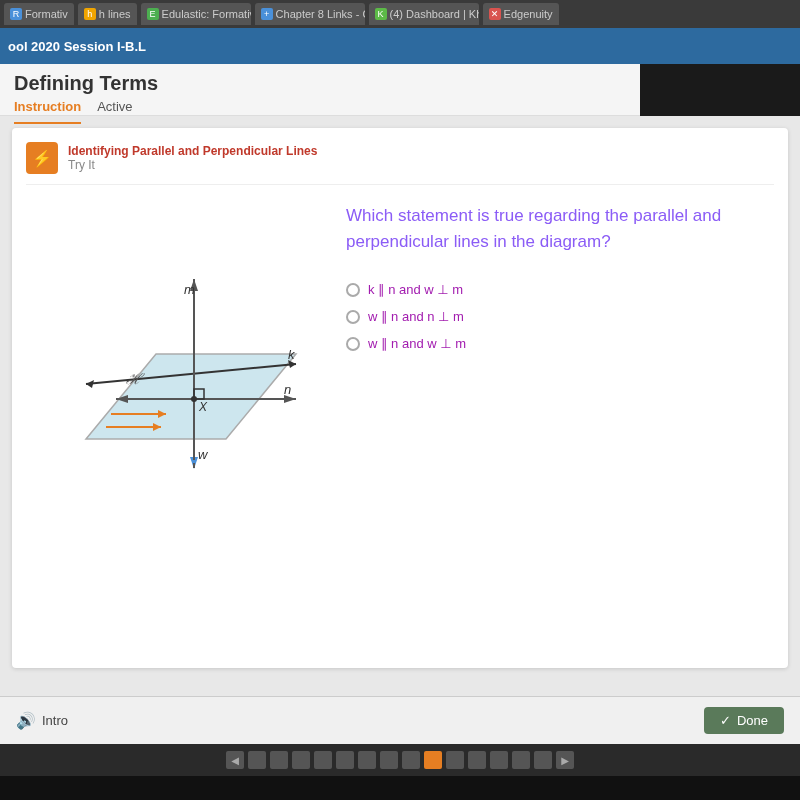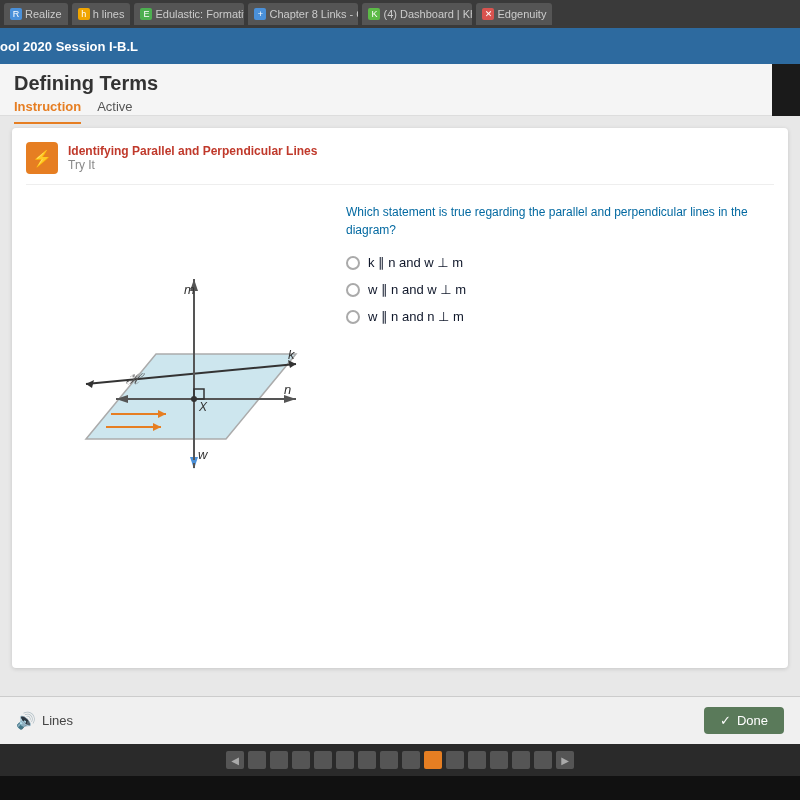--- a/index.html
+++ b/index.html
@@ -43,29 +43,29 @@
       flex-shrink: 0;
     }
 
     
     .app-header {
       width: 800px;
       height: 36px;
       background: #2d6a9f;
       display: flex;
       align-items: center;
-      padding: 0 0;
+      padding: 0 8px;
       color: white;
       font-size: 13px;
       font-weight: bold;
     }
 
     
     .page-header {
-      width: 772px;
+      width: 640px;
       background: #f5f5f5;
       padding: 8px 14px 0 14px;
       border-bottom: 1px solid #ddd;
     }
     .page-title {
       font-size: 20px;
       font-weight: bold;
       color: #333;
       margin-bottom: 4px;
     }
@@ -140,37 +140,37 @@
       position: relative;
       height: 320px;
     }
 
     
     .question-area {
       flex: 1;
       padding-top: 4px;
     }
     .question-text {
-      font-size: 12px;
-      color: #0369a1;
-      margin-bottom: 16px;
+      font-size: 17px;
+      color: #8b5cf6;
+      margin-bottom: 28px;
       line-height: 1.5;
     }
     .options-list {
       list-style: none;
       display: flex;
       flex-direction: column;
       gap: 12px;
     }
     .option-item {
       display: flex;
       align-items: center;
       gap: 8px;
       font-size: 13px;
-      color: #0f172a;
+      color: #a21caf;
       cursor: pointer;
     }
     .radio-circle {
       width: 14px;
       height: 14px;
       border-radius: 50%;
       border: 2px solid #aaa;
       background: white;
       flex-shrink: 0;
     }
@@ -259,21 +259,21 @@
       width: 300px;
       height: 320px;
     }
   </style>
 </head>
 <body>
 
 <div class="browser-tabs">
   <div class="tab-item">
     <div class="tab-icon" style="background:#4a90d9;color:white;font-size:9px;display:flex;align-items:center;justify-content:center;">R</div>
-    <span>Realize</span>
+    <span>Formativ</span>
   </div>
   <div class="tab-item">
     <div class="tab-icon" style="background:#f0a500;color:white;font-size:9px;display:flex;align-items:center;justify-content:center;">h</div>
     <span>h lines</span>
   </div>
   <div class="tab-item">
     <div class="tab-icon" style="background:#4caf50;color:white;font-size:9px;display:flex;align-items:center;justify-content:center;">E</div>
     <span>Edulastic: Formativ...</span>
   </div>
   <div class="tab-item">
@@ -359,36 +359,36 @@
 
       <div class="question-area">
         <div class="question-text">Which statement is true regarding the parallel and perpendicular lines in the diagram?</div>
         <ul class="options-list">
           <li class="option-item">
             <div class="radio-circle"></div>
             <span class="option-text">k ∥ n and w ⊥ m</span>
           </li>
           <li class="option-item">
             <div class="radio-circle"></div>
-            <span class="option-text">w ∥ n and w ⊥ m</span>
+            <span class="option-text">w ∥ n and n ⊥ m</span>
           </li>
           <li class="option-item">
             <div class="radio-circle"></div>
-            <span class="option-text">w ∥ n and n ⊥ m</span>
+            <span class="option-text">w ∥ n and w ⊥ m</span>
           </li>
         </ul>
       </div>
     </div>
   </div>
 </div>
 
 <div class="bottom-bar">
   <button class="intro-btn">
     <span style="font-size:16px;">🔊</span>
-    <span>Lines</span>
+    <span>Intro</span>
   </button>
   <button class="done-btn">
     <span>✓</span>
     <span>Done</span>
   </button>
 </div>
 
 <div class="progress-bar">
   <div class="progress-nav">◀</div>
   <div class="progress-dot"></div>

